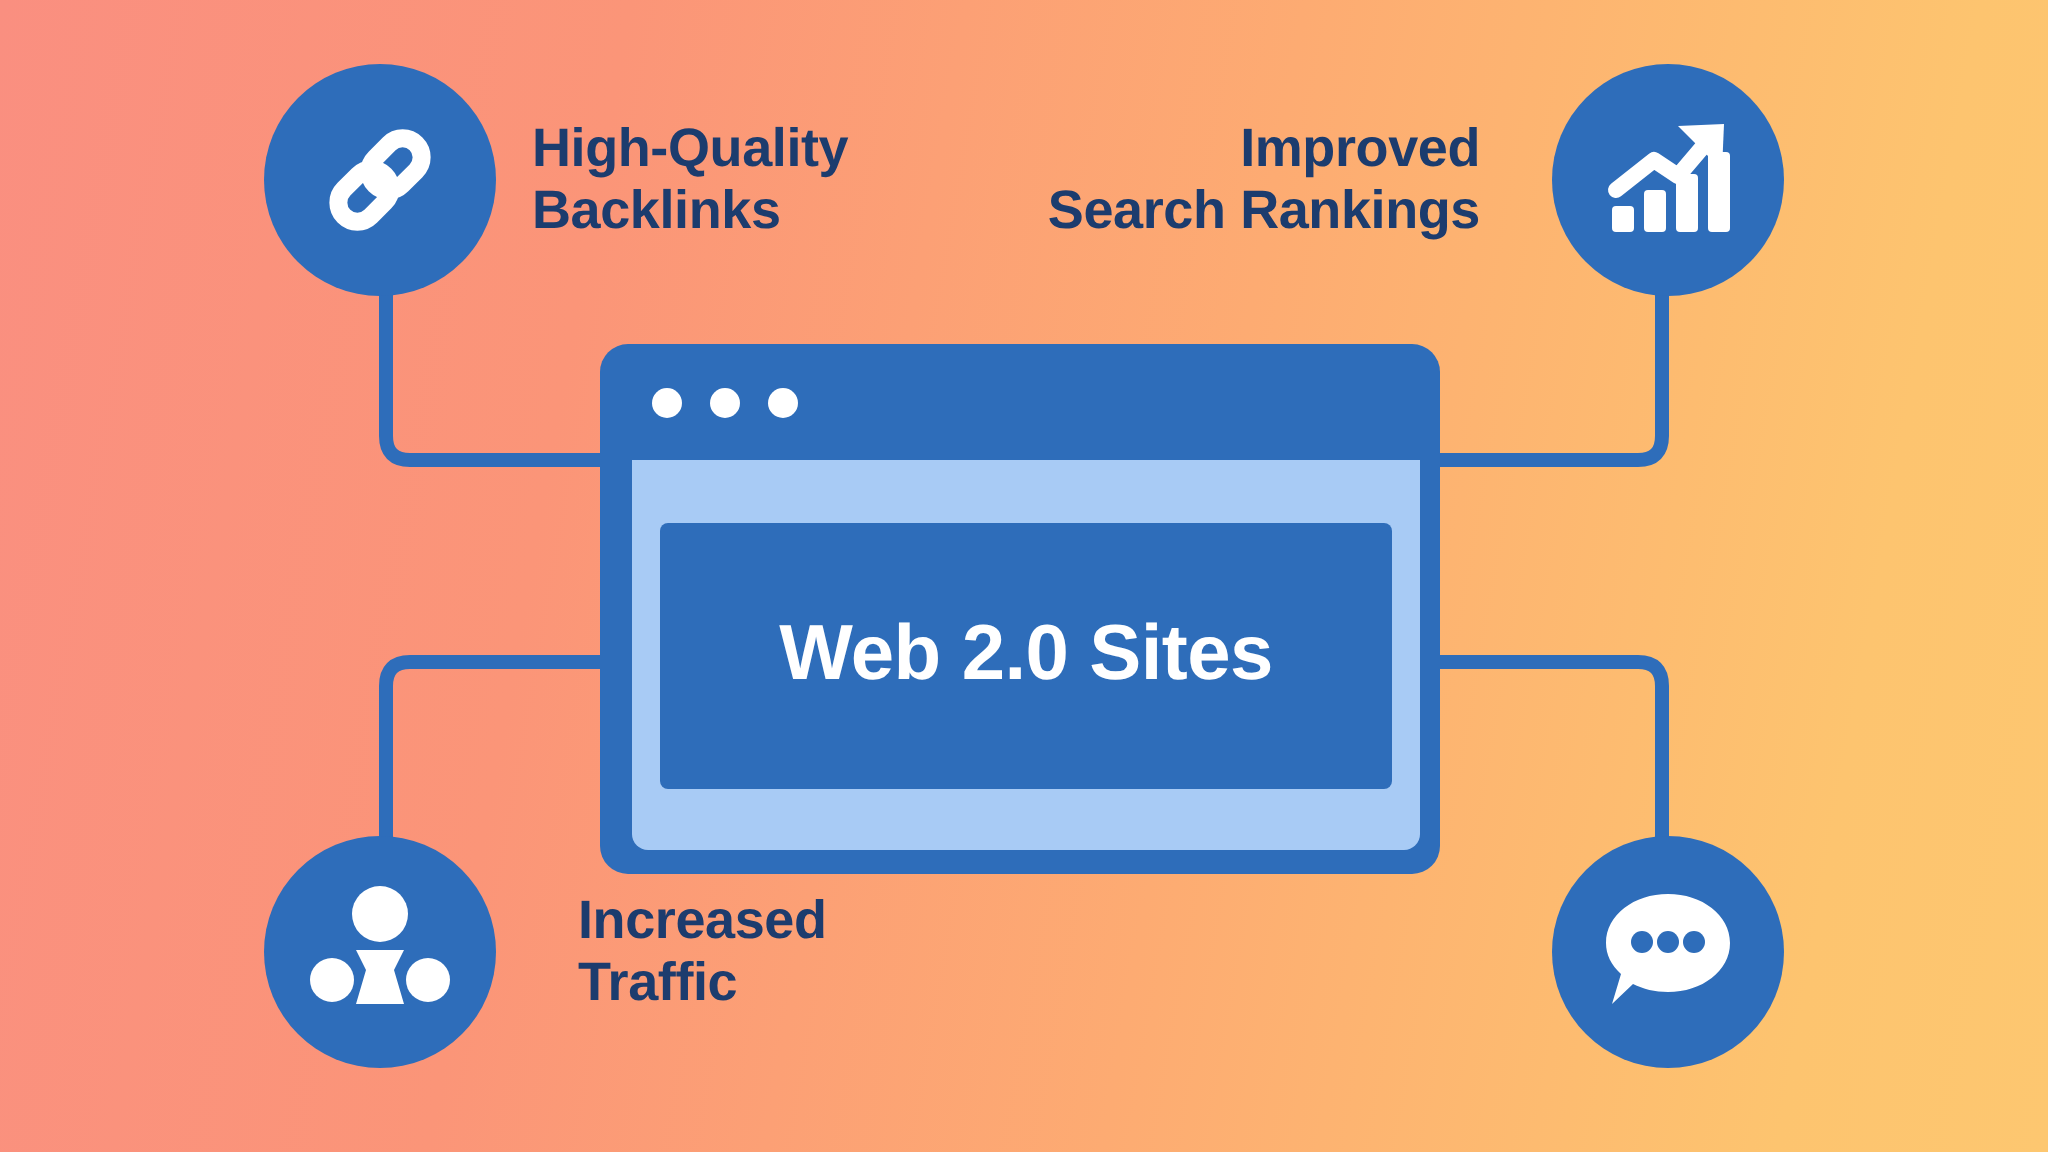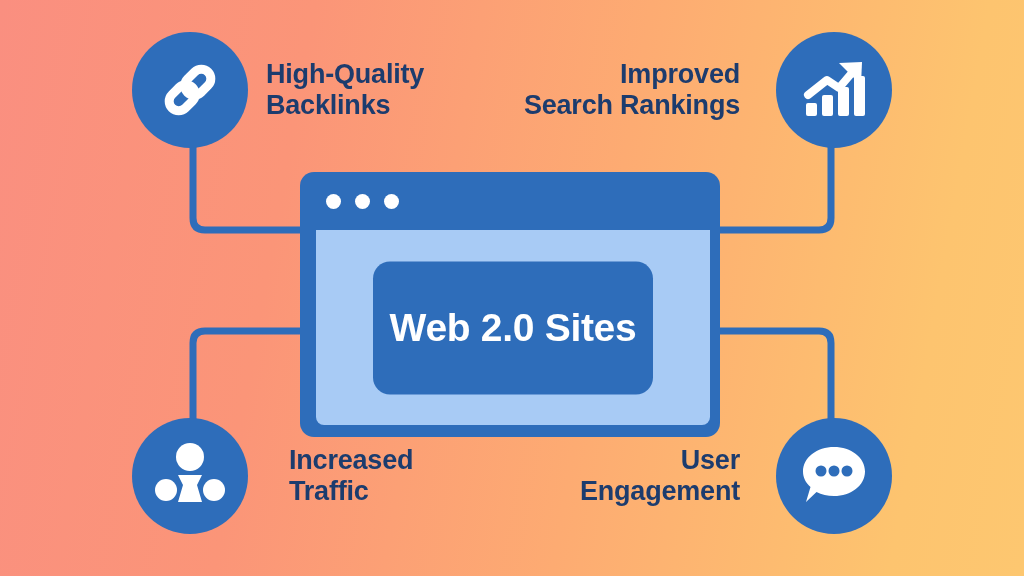--- a/index.html
+++ b/index.html
@@ -61,24 +61,24 @@
     right: 10px;
     bottom: 12px;
     background: #A8CBF5;
     border-radius: 0 0 8px 8px;
   }
   .browser-card {
     position: absolute;
     left: 50%;
     top: 50%;
     transform: translate(-50%, -50%);
-    width: 280px;
+    width: 366px;
     height: 133px;
     background: #2E6DBA;
-    border-radius: 17px;
+    border-radius: 4px;
     display: flex;
     align-items: center;
     justify-content: center;
   }
   .browser-card-label {
     color: #FFFFFF;
     font-size: 39px;
     font-weight: bold;
     letter-spacing: -0.3px;
     white-space: nowrap;
@@ -207,17 +207,15 @@
                    C29.5 56 23.5 54.5 18.5 52 L8 62 L12.5 47
                    C7.5 42.5 5 37.3 5 31.5 C5 17.5 19 7 36 7 Z"></path>
           <g fill="#2E6DBA">
             <circle cx="23" cy="31" r="5.5"></circle>
             <circle cx="36" cy="31" r="5.5"></circle>
             <circle cx="49" cy="31" r="5.5"></circle>
           </g>
         </g>
       </svg>
     </div>
-    <div class="node-label">User
-Engagement</div>
   </div>
 
 </div>
 
 </body></html>

